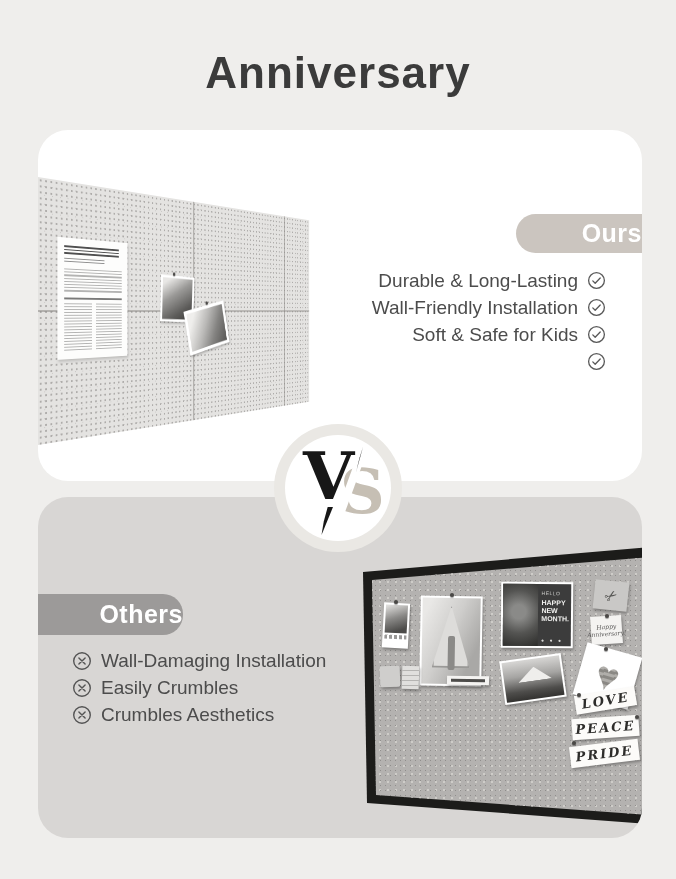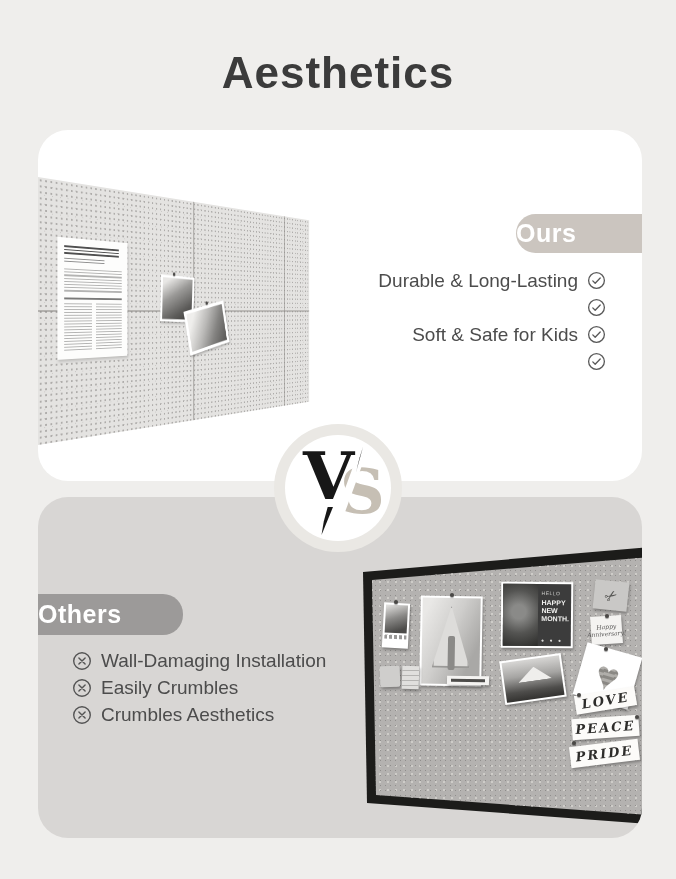--- a/index.html
+++ b/index.html
@@ -14,21 +14,21 @@
     text-align:center; font-size:44px; font-weight:600;
     color:#3b3b3b; letter-spacing:1px;
   }
   
   .card { position:absolute; left:38px; width:604px; border-radius:30px; overflow:hidden; }
   .card-ours   { top:130px; height:351px; background:#ffffff; }
   .card-others { top:497px; height:341px; background:#d8d6d4; }
 
   
   .badge {
-    position:absolute; display:flex; align-items:center; justify-content:flex-start;
+    position:absolute; display:flex; align-items:center; justify-content:flex-end;
     color:#fff; font-size:25px; font-weight:600; letter-spacing:.5px;
   }
   .badge-ours   { right:0; top:84px;  width:126px; height:39px; background:#cbc5bf; border-radius:20px 0 0 20px; }
   .badge-others { left:0;  top:97px;  width:145px; height:41px; background:#9c9a99; border-radius:0 20px 20px 0; }
 
   
   .features { position:absolute; display:flex; flex-direction:column; }
   .features-ours   { right:36px; top:137px; align-items:flex-end; }
   .features-others { left:34px;  top:150px; align-items:flex-start; }
   .feat-row { height:27px; display:flex; align-items:center; gap:9px; font-size:19px; color:#4c4c4c; }
@@ -131,21 +131,21 @@
     font-size:13px; letter-spacing:2px; color:#2e2d2b; }
   .slip-love  { left:217px; top:148px; width:61px; height:19px; transform:rotate(-9deg); }
   .slip-peace { left:214px; top:174px; width:67px; height:21px; transform:rotate(-4deg); }
   .slip-pride { left:212px; top:200px; width:69px; height:21px; transform:rotate(-7deg); }
 </style>
 </head>
 <body>
 
 <div class="page">
 
-  <div class="title">Aesthetics</div>
+  <div class="title">Anniversary</div>
 
   <div class="card card-ours">
 
     <div class="felt-board">
       <div class="seam-v" style="left:211px;"></div>
       <div class="seam-v" style="left:386px;"></div>
       <div class="seam-h"></div>
       <div class="paper">
         <div class="pp-head"></div>
         <div class="pp-sub"></div>
@@ -174,20 +174,21 @@
       <div class="feat-row">
         <span>Durable &amp; Long-Lasting</span>
         <span>
             <svg width="19" height="19" viewBox="0 0 20 20" fill="none" stroke="#5a5a5a" stroke-width="1.4">
               <circle cx="10" cy="10" r="8.3"></circle>
               <path d="M6.1 10.4l2.5 2.5 5.3-5.6" stroke-linecap="round" stroke-linejoin="round"></path>
             </svg>
           </span>
       </div>
       <div class="feat-row">
+        <span>Wall-Friendly Installation</span>
         <span>
             <svg width="19" height="19" viewBox="0 0 20 20" fill="none" stroke="#5a5a5a" stroke-width="1.4">
               <circle cx="10" cy="10" r="8.3"></circle>
               <path d="M6.1 10.4l2.5 2.5 5.3-5.6" stroke-linecap="round" stroke-linejoin="round"></path>
             </svg>
           </span>
       </div>
       <div class="feat-row">
         <span>Soft &amp; Safe for Kids</span>
         <span>

